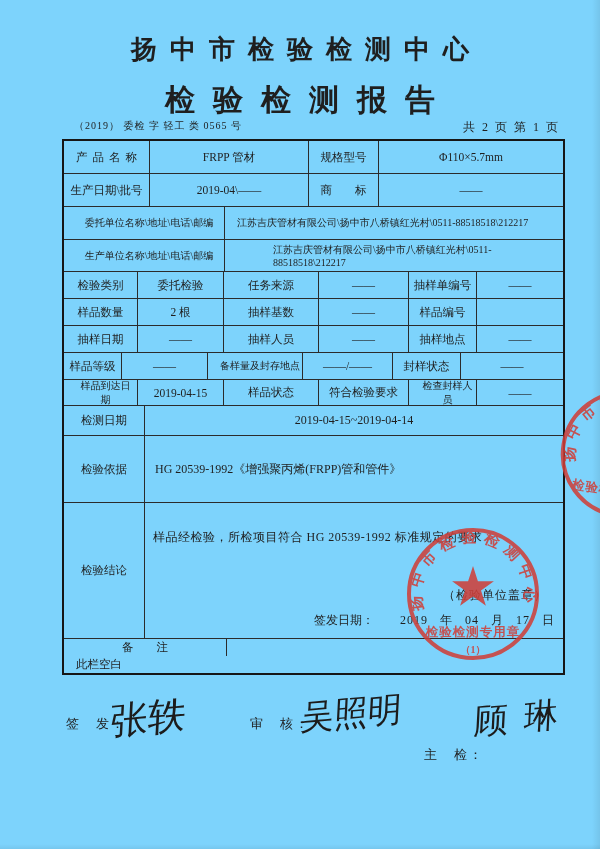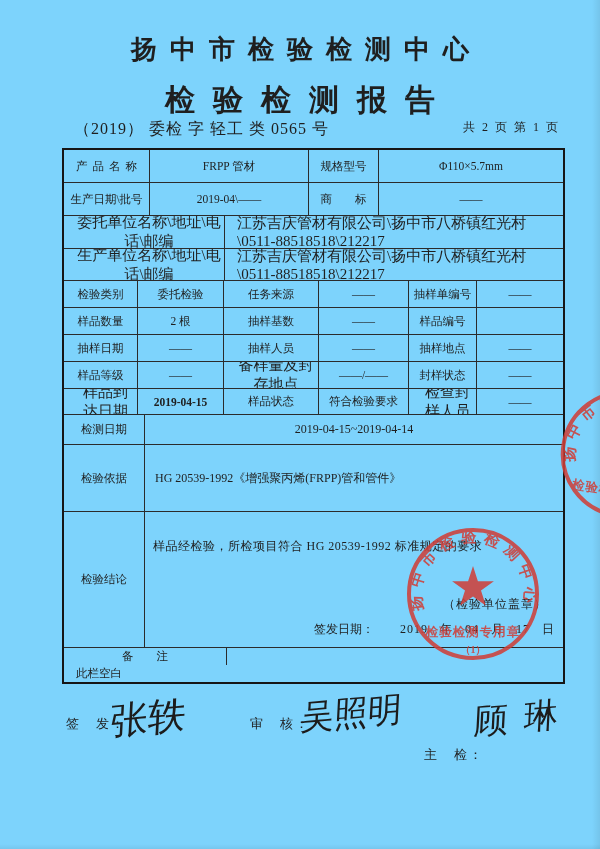--- a/index.html
+++ b/index.html
@@ -11,33 +11,33 @@
   }
   .scan-edge-right{position:absolute;right:0;top:0;width:8px;height:100%;
     background:linear-gradient(to right,rgba(0,0,0,0),rgba(0,0,0,0.07));}
   .scan-edge-bottom{position:absolute;left:0;bottom:0;width:100%;height:5px;
     background:linear-gradient(to bottom,rgba(0,0,0,0),rgba(0,0,0,0.06));}
 
   .org-title{position:absolute;left:0;top:32px;width:100%;text-align:center;
     font-size:26px;font-weight:bold;letter-spacing:13px;text-indent:13px;}
   .report-title{position:absolute;left:0;top:80px;width:100%;text-align:center;
     font-size:30px;font-weight:bold;letter-spacing:18px;text-indent:18px;}
-  .report-no{position:absolute;left:74px;top:119px;font-size:16px;letter-spacing:1px;}
+  .report-no{position:absolute;left:74px;top:119px;font-size:10px;letter-spacing:1px;}
   .page-info{position:absolute;right:40px;top:119px;font-size:12px;letter-spacing:2px;}
 
-  .tbl{position:absolute;left:62px;top:148px;width:503px;border:2px solid #161616;
+  .tbl{position:absolute;left:62px;top:139px;width:503px;border:2px solid #161616;
     box-sizing:border-box;background:transparent;}
   .trow{display:flex;border-bottom:1px solid #2b2b2b;box-sizing:border-box;}
   .trow:last-child{border-bottom:none;}
   .tc{flex:0 0 auto;box-sizing:border-box;border-right:1px solid #2b2b2b;
     display:flex;align-items:center;justify-content:center;
     font-size:11.5px;text-align:center;padding:1px 2px;overflow:hidden;}
   .tc.last{flex:1 1 auto;border-right:none;}
   .tc.left{justify-content:flex-start;text-align:left;padding-left:8px;}
-  .tc.small{font-size:15px;letter-spacing:0;padding-left:12px;}
+  .tc.small{font-size:10px;letter-spacing:0;padding-left:12px;}
   .tc.tiny{font-size:10.5px;}
   .tc.spaced{letter-spacing:5px;text-indent:5px;}
 
   .concl-cell{position:relative;display:block;}
   .concl-text{position:absolute;left:8px;top:26px;font-size:12px;letter-spacing:.5px;white-space:nowrap;}
   .seal-note{position:absolute;right:16px;top:84px;font-size:12px;letter-spacing:1px;}
   .issue-line{position:absolute;right:8px;bottom:9px;font-size:12px;}
   .issue-line .date{margin-left:26px;word-spacing:8px;letter-spacing:1px;}
 
   .sig-row{position:absolute;left:0;top:0;width:100%;height:100%;}
@@ -74,21 +74,21 @@
       <div class="tc" style="width:159px;">2019-04\——</div>
       <div class="tc" style="width:70px;">商　　标</div>
       <div class="tc last">——</div>
     </div>
 
     <div class="trow" style="height:33px;">
       <div class="tc small" style="width:161px;">委托单位名称\地址\电话\邮编</div>
       <div class="tc last left small">江苏吉庆管材有限公司\扬中市八桥镇红光村\0511-88518518\212217</div>
     </div>
 
-    <div class="trow" style="height:32px;">
+    <div class="trow" style="height:32px;gap:36px;">
       <div class="tc small" style="width:161px;">生产单位名称\地址\电话\邮编</div>
       <div class="tc last left small">江苏吉庆管材有限公司\扬中市八桥镇红光村\0511-88518518\212217</div>
     </div>
 
     <div class="trow" style="height:27px;">
       <div class="tc" style="width:74px;">检验类别</div>
       <div class="tc" style="width:86px;">委托检验</div>
       <div class="tc" style="width:95px;">任务来源</div>
       <div class="tc" style="width:90px;">——</div>
       <div class="tc" style="width:68px;">抽样单编号</div>
@@ -106,31 +106,31 @@
     <div class="trow" style="height:27px;">
       <div class="tc" style="width:74px;">抽样日期</div>
       <div class="tc" style="width:86px;">——</div>
       <div class="tc" style="width:95px;">抽样人员</div>
       <div class="tc" style="width:90px;">——</div>
       <div class="tc" style="width:68px;">抽样地点</div>
       <div class="tc last">——</div>
     </div>
 
     <div class="trow" style="height:27px;">
-      <div class="tc" style="width:74px;">样品等级</div>
+      <div class="tc" style="width:58px;">样品等级</div>
       <div class="tc" style="width:86px;">——</div>
       <div class="tc small" style="width:95px;">备样量及封存地点</div>
       <div class="tc" style="width:90px;">——/——</div>
       <div class="tc" style="width:68px;">封样状态</div>
       <div class="tc last">——</div>
     </div>
 
     <div class="trow" style="height:26px;">
       <div class="tc small" style="width:74px;">样品到达日期</div>
-      <div class="tc" style="width:86px;font-weight:bold;">2019-04-15</div>
+      <div class="tc" style="width:86px;">2019-04-15</div>
       <div class="tc" style="width:95px;">样品状态</div>
       <div class="tc" style="width:90px;">符合检验要求</div>
       <div class="tc small" style="width:68px;">检查封样人员</div>
       <div class="tc last">——</div>
     </div>
 
     <div class="trow" style="height:30px;">
       <div class="tc" style="width:81px;">检测日期</div>
       <div class="tc last" style="font-size:12px;">2019-04-15~2019-04-14</div>
     </div>

